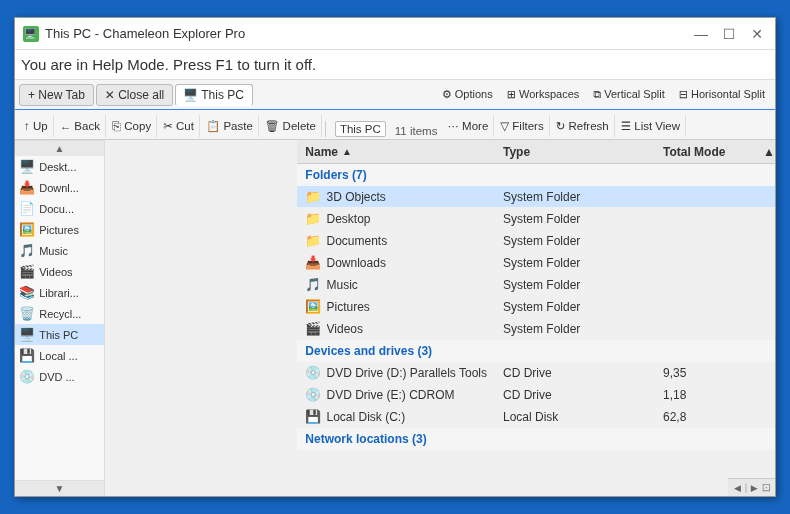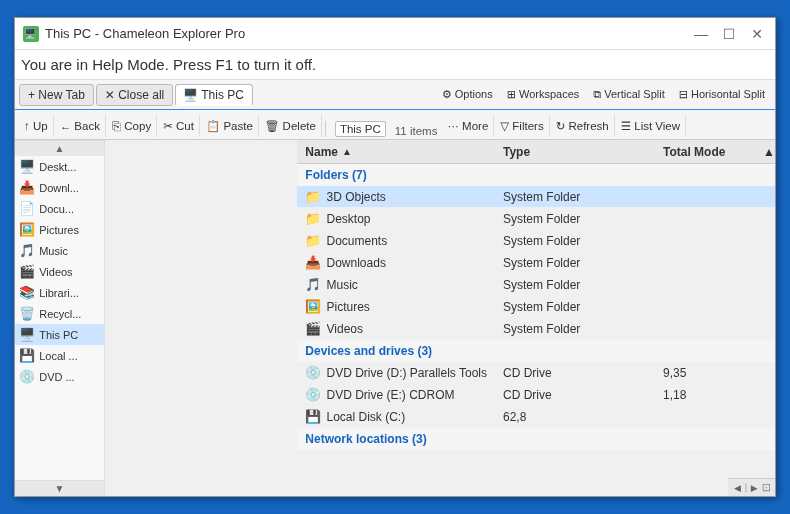--- a/index.html
+++ b/index.html
@@ -589,20 +589,21 @@
             <div class="file-cell">CD Drive</div>
             <div class="file-cell">1,18</div>
             <div class="file-cell"></div>
           </div>
 
           <div class="file-row">
             <div class="file-cell">
               <span class="file-icon">💾</span>
               <span class="file-name">Local Disk (C:)</span>
             </div>
+            <div class="file-cell">Local Disk</div>
             <div class="file-cell">62,8</div>
             <div class="file-cell"></div>
           </div>
 
           <div class="group-header">
             <span>Network locations (3)</span>
           </div>
         </div>
       </div>
 

